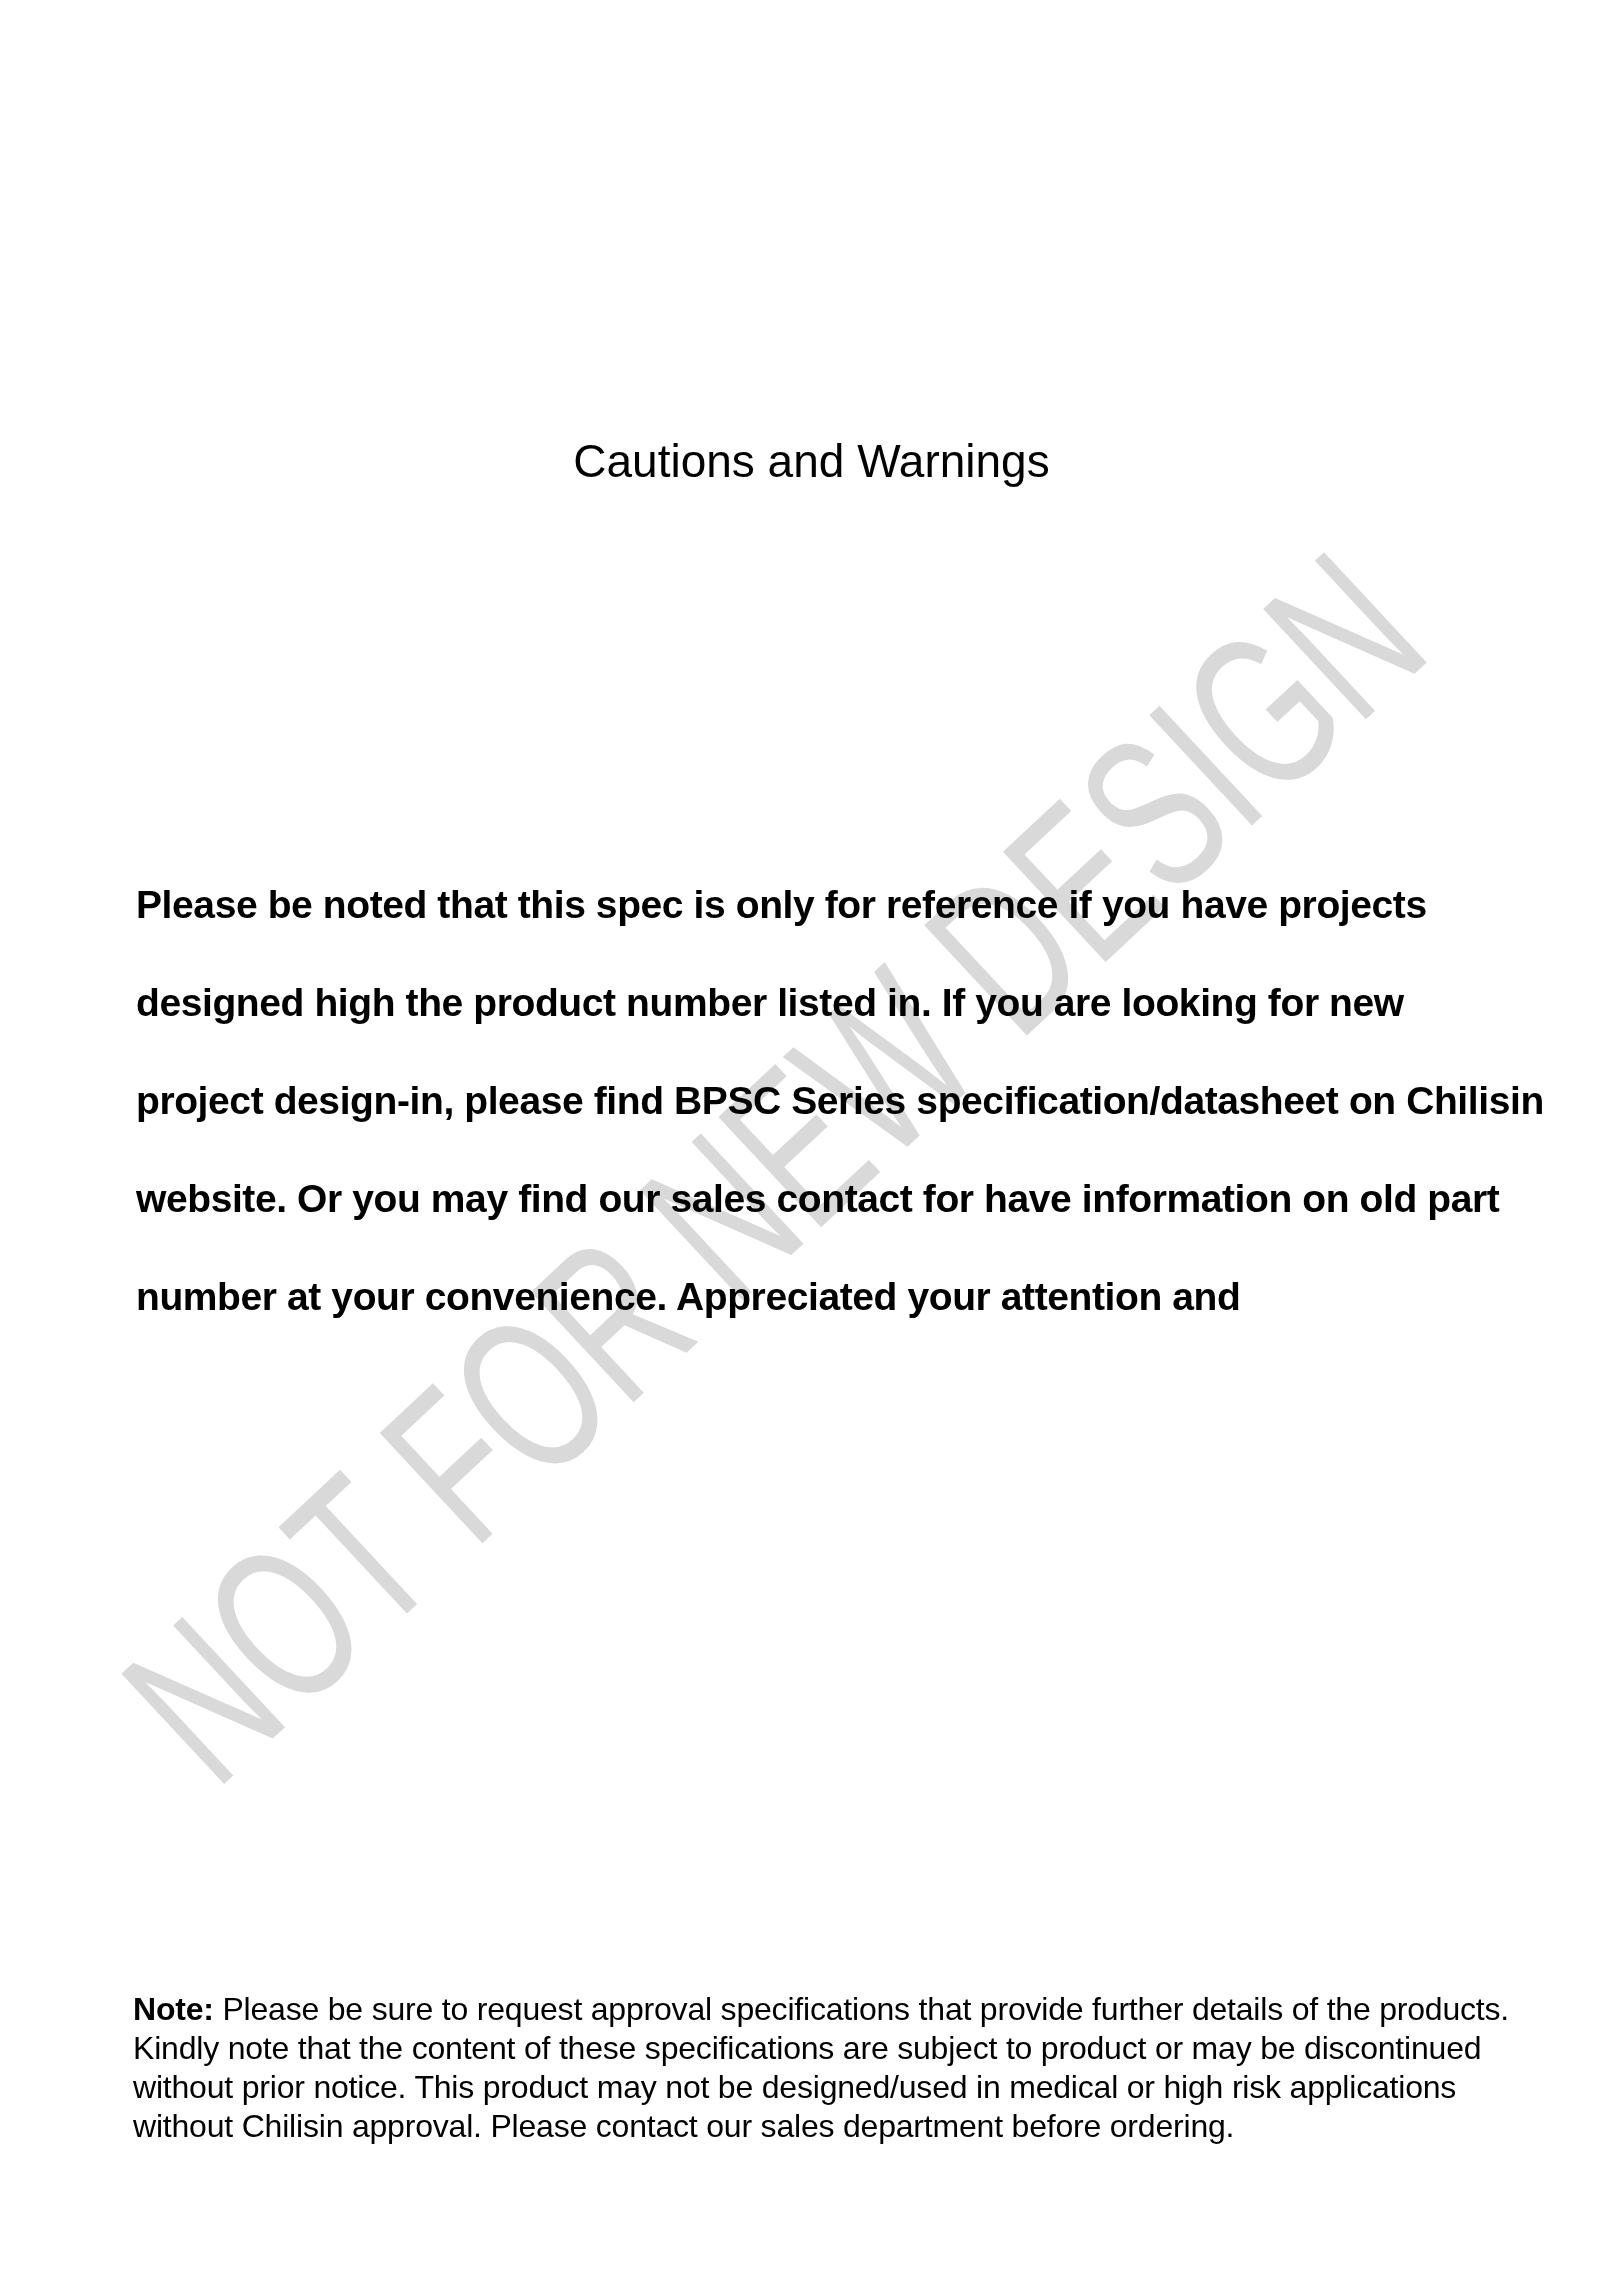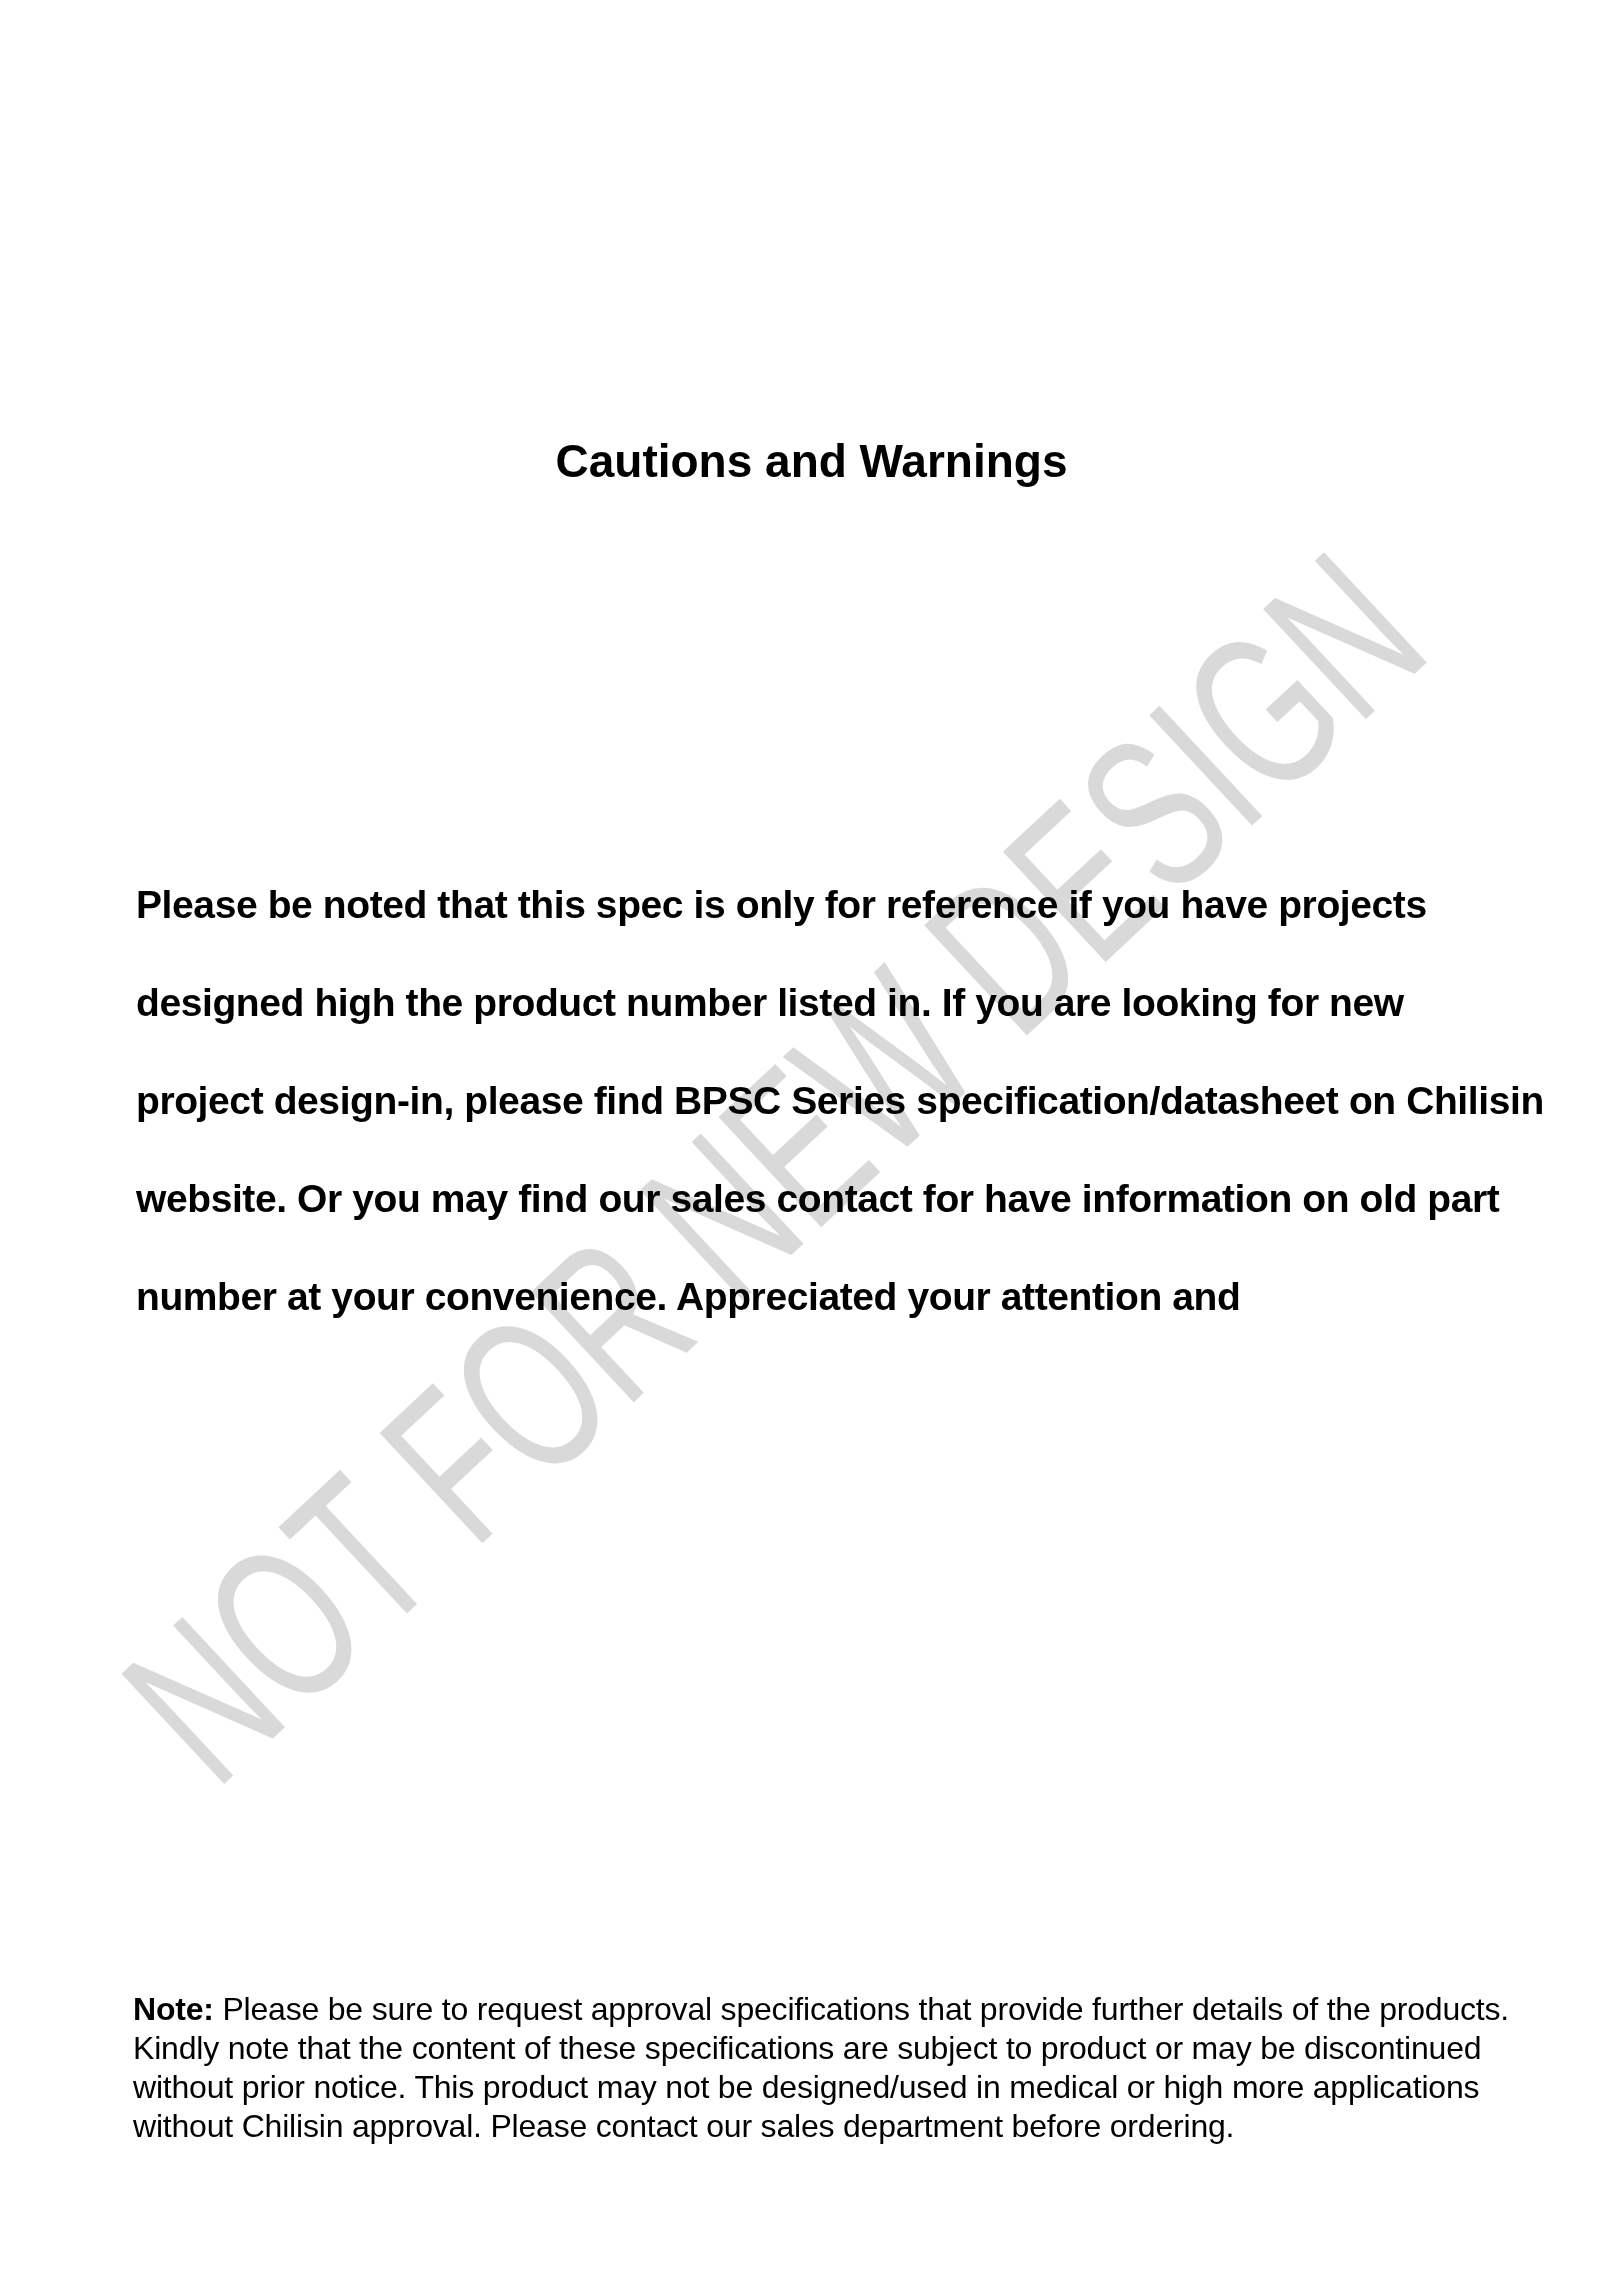--- a/index.html
+++ b/index.html
@@ -29,21 +29,21 @@
     user-select: none;
     z-index: 1;
   }
   .page-title {
     position: absolute;
     top: 438px;
     left: 0;
     width: 100%;
     text-align: center;
     font-size: 46px;
-    font-weight: bold;
+    font-weight: normal;
     line-height: 1;
     z-index: 2;
   }
   .body-text {
     position: absolute;
     left: 136px;
     top: 856px;
     font-size: 39px;
     letter-spacing: -0.4px;
     line-height: 98px;
@@ -81,18 +81,18 @@
     <div>project design-in, please find BPSC Series specification/datasheet on Chilisin</div>
     <div>website. Or you may find our sales contact for have information on old part</div>
     <div>number at your convenience. Appreciated your attention and</div>
   </div>
 
   <div class="note">
     <div>
       <span class="note-label">Note:</span><span>Please be sure to request approval specifications that provide further details of the products.</span>
     </div>
     <div>Kindly note that the content of these specifications are subject to product or may be discontinued</div>
-    <div>without prior notice. This product may not be designed/used in medical or high more applications</div>
+    <div>without prior notice. This product may not be designed/used in medical or high risk applications</div>
     <div>without Chilisin approval. Please contact our sales department before ordering.</div>
   </div>
 
 </div>
 
 
 </body></html>

